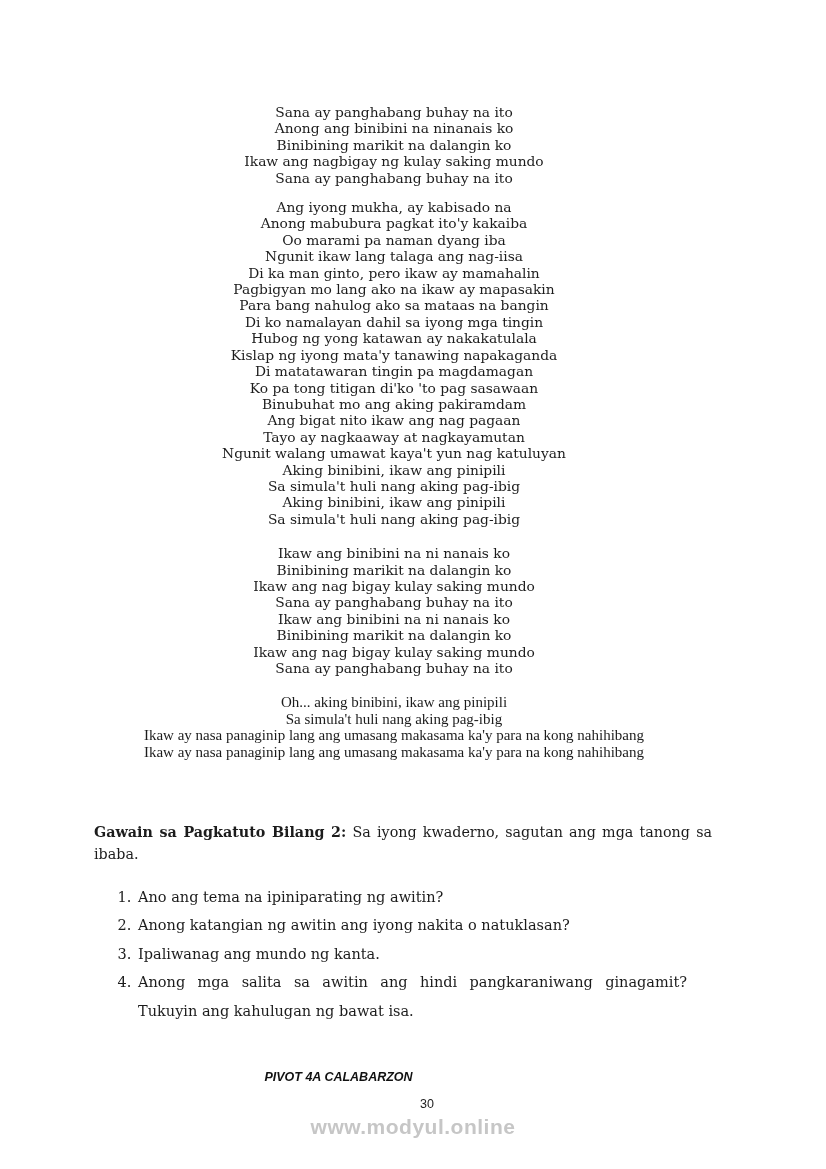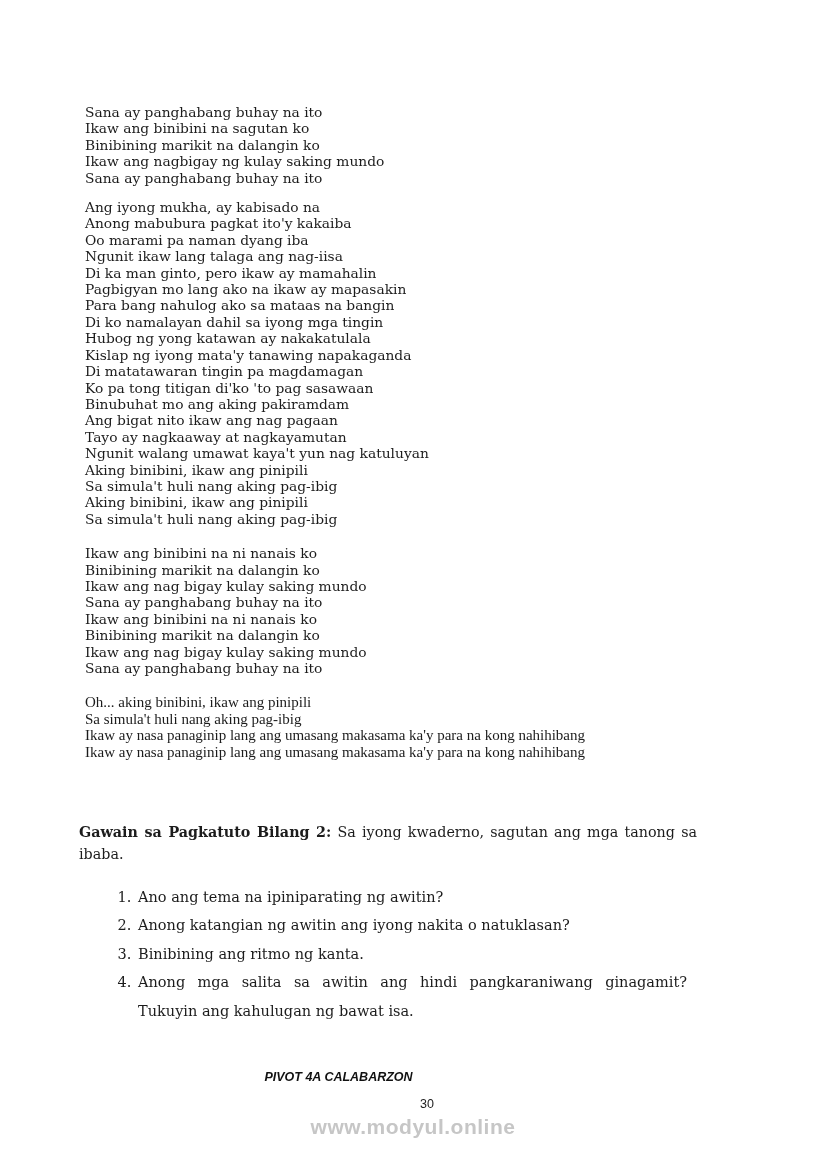--- a/index.html
+++ b/index.html
@@ -4,30 +4,30 @@
 <style>
   html, body { margin:0; padding:0; background:#ffffff; }
   .page {
     position:relative; width:826px; height:1169px; background:#ffffff;
     font-family:"DejaVu Serif", serif; color:#1c1c1c; overflow:hidden;
   }
 
   
   .lyrics {
     position:absolute; top:104px; left:85px; width:618px;
-    text-align:left; font-size:13.8px; line-height:16.4px;
+    text-align:center; font-size:13.8px; line-height:16.4px;
   }
   .stanza { margin-bottom:18px; }
   .stanza:first-of-type { margin-bottom:13px; }
   
   .stanza:last-of-type { font-family:"Liberation Serif", serif; font-size:15px; }
 
   
   .activity {
-    position:absolute; top:822px; left:79px; width:618px;
+    position:absolute; top:822px; left:94px; width:618px;
     font-size:14.3px; line-height:21.5px; text-align:justify;
   }
   .activity p { margin:0; }
   .activity strong { font-weight:bold; }
 
   
   .questions { position:absolute; top:867px; left:85px; width:618px; }
   .questions ol {
     margin:16px; padding-left:35px; font-size:14.5px; line-height:28.4px;
     text-align:justify;
@@ -54,21 +54,21 @@
 <body>
 
 <div class="page">
 
   <section class="lyrics">
 
       <div class="stanza">
 
           <div>Sana ay panghabang buhay na ito</div>
 
-          <div>Ikaw ang binibini na sagutan ko</div>
+          <div>Anong ang binibini na ninanais ko</div>
 
           <div>Binibining marikit na dalangin ko</div>
 
           <div>Ikaw ang nagbigay ng kulay saking mundo</div>
 
           <div>Sana ay panghabang buhay na ito</div>
         </div>
 
       <div class="stanza">
 
@@ -148,21 +148,21 @@
     <p><strong>Gawain sa Pagkatuto Bilang 2:</strong> <span>Sa iyong kwaderno, sagutan ang mga tanong sa ibaba.</span></p>
   </section>
 
   <section class="questions">
     <ol>
 
         <li>Ano ang tema na ipiniparating ng awitin?</li>
 
         <li>Anong katangian ng awitin ang iyong nakita o natuklasan?</li>
 
-        <li>Binibining ang ritmo ng kanta.</li>
+        <li>Ipaliwanag ang mundo ng kanta.</li>
 
         <li>Anong mga salita sa awitin ang hindi pangkaraniwang ginagamit? Tukuyin ang kahulugan ng bawat isa.</li>
       </ol>
   </section>
 
   <div class="footer-brand">PIVOT 4A CALABARZON</div>
   <div class="page-number">30</div>
   <div class="watermark">www.modyul.online</div>
 
 </div>

